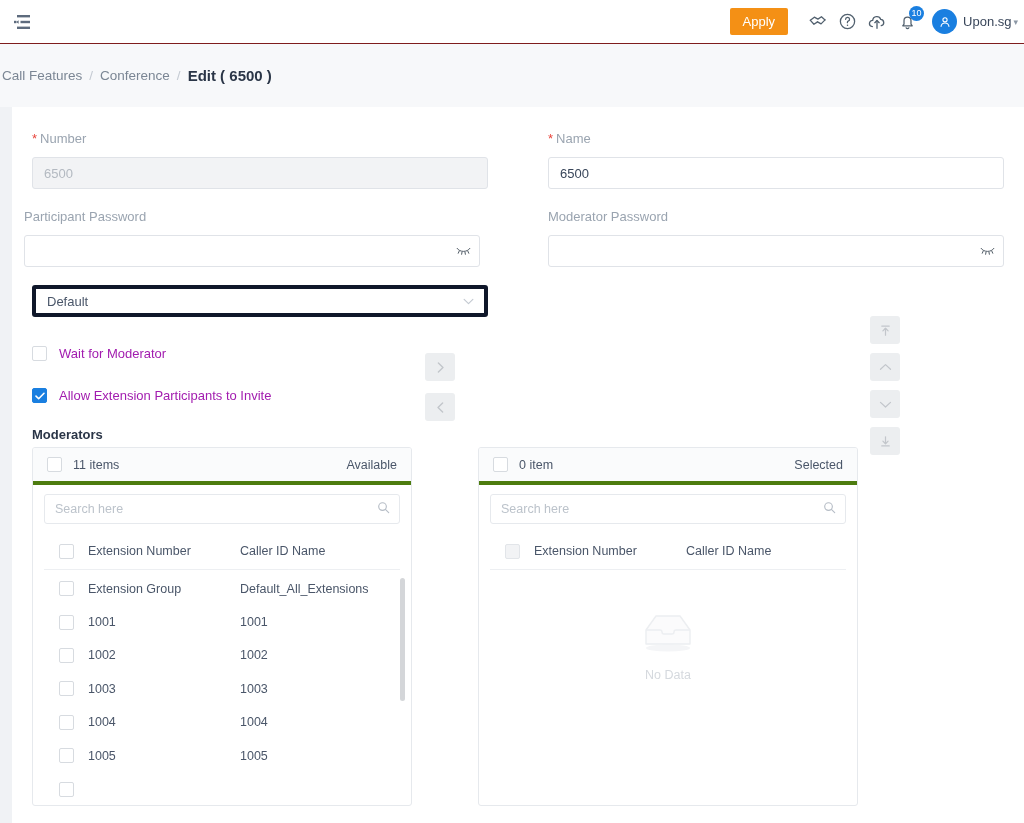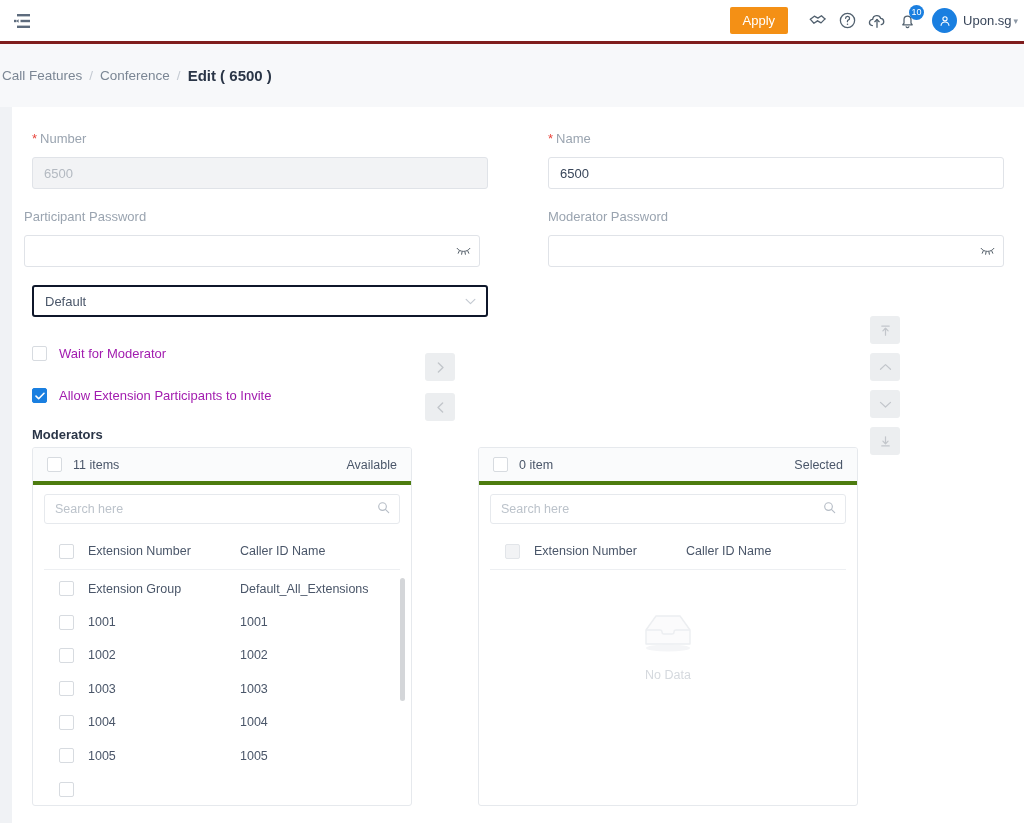--- a/index.html
+++ b/index.html
@@ -8,21 +8,21 @@
     font-family: "Liberation Sans", sans-serif;
     background: #f0f2f5;
     overflow: hidden;
   }
 
   
   .topbar {
     position: absolute; left: 0; top: 0; width: 1024px; height: 44px;
     background: #ffffff;
     display: flex; align-items: center;
-    border-bottom: 3px solid #7f1d1d;
+    border-bottom: 1px solid #7f1d1d;
   }
   .collapse-icon {
     margin-left: 8px; width: 28px; height: 28px;
     display: flex; align-items: center; justify-content: center;
     cursor: pointer;
   }
   .topbar-right {
     margin-left: auto; display: flex; align-items: center; gap: 0px;
     padding-right: 2px;
   }
@@ -98,21 +98,21 @@
   .field-input.disabled { background: #f2f3f5; color: #b3b9c1; }
 
   .pw-wrap { position: relative; }
   .pw-eye {
     position: absolute; right: 9px; top: 50%; transform: translateY(-50%);
     cursor: pointer; color: #5b6573; display: flex;
   }
 
   .select-box {
     width: 100%; height: 32px;
-    border: 2px solid #0f172a; border-radius: 3px;
+    border: 4px solid #0f172a; border-radius: 3px;
     background: #fff;
     display: flex; align-items: center;
     padding: 0 10px 0 11px;
     font-size: 13px; color: #4a5669;
     cursor: pointer;
   }
   .select-arrow { margin-left: auto; color: #c3c9d1; display: flex; }
 
   
   .cb {

